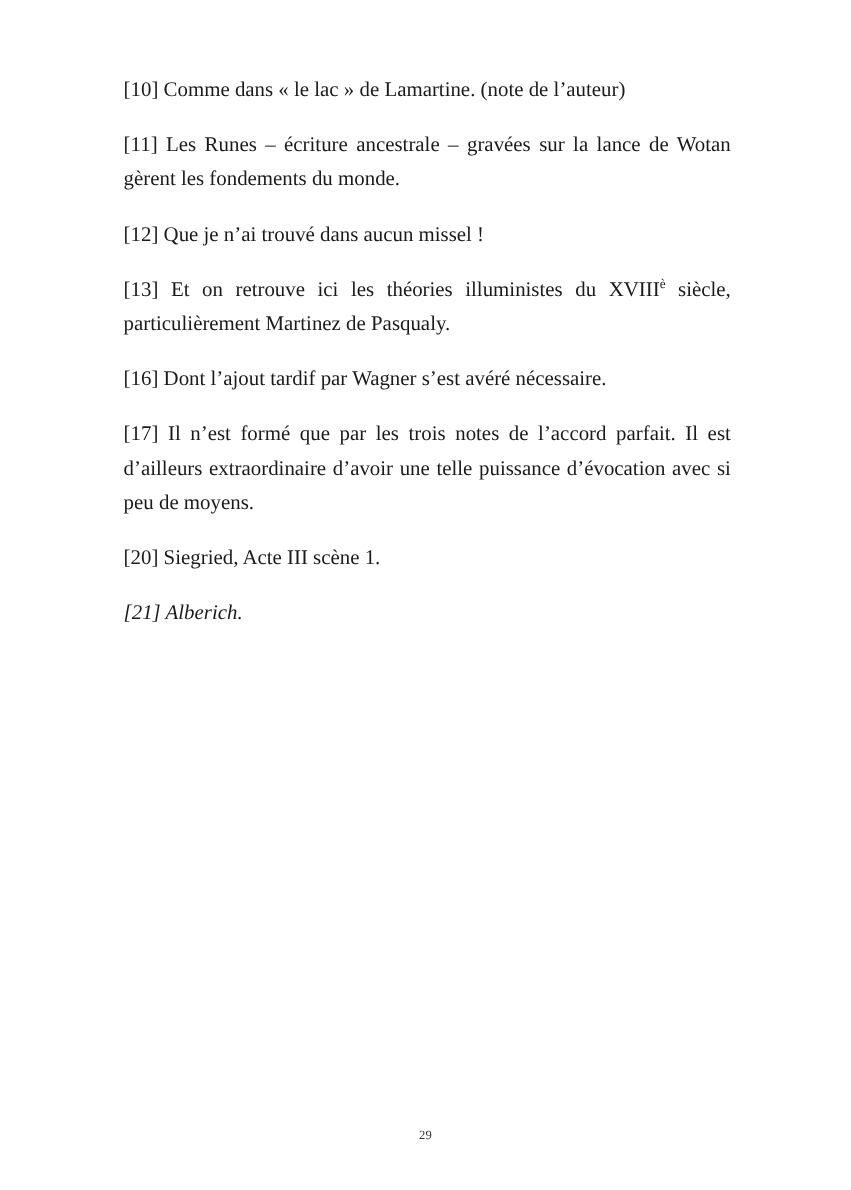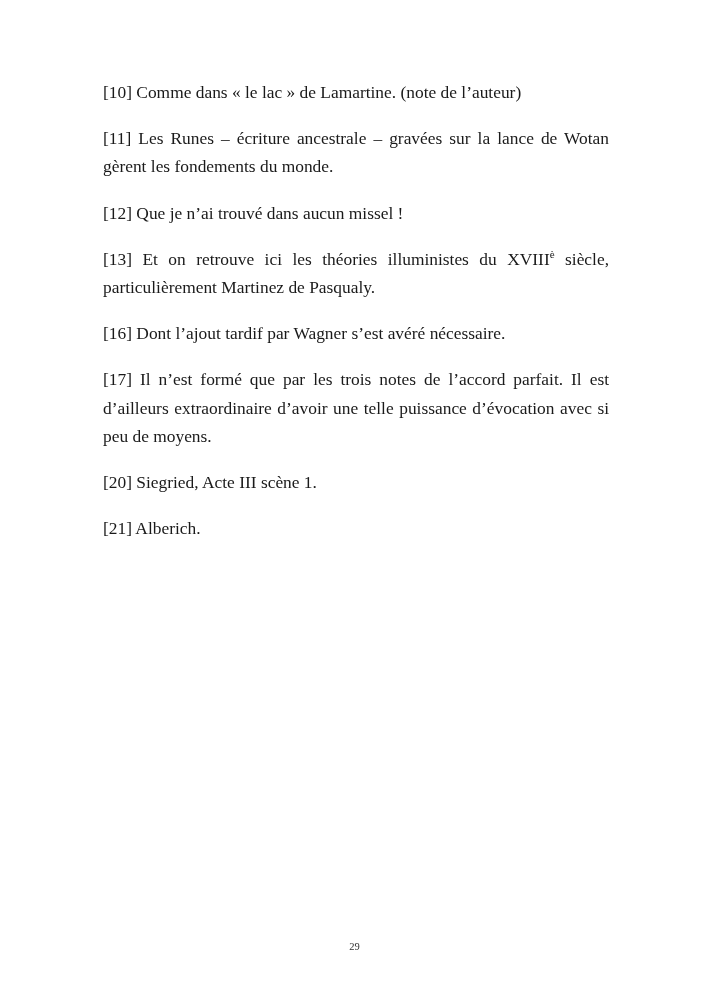--- a/index.html
+++ b/index.html
@@ -12,32 +12,33 @@
     background: #ffffff;
     font-family: "Liberation Serif", serif;
     color: #1a1a1a;
     overflow: hidden;
   }
   .page {
     position: relative;
     width: 709px;
     height: 896px;
     box-sizing: border-box;
-    padding: 78px 100px 0 103px;
+    padding: 60px 100px 0 103px;
   }
   .note {
     font-size: 17.4px;
     line-height: 1.62;
     text-align: justify;
     text-justify: inter-word;
     margin: 0 0 18px 0;
     hyphens: none;
   }
   .note:last-of-type {
     margin-bottom: 0;
+    font-style: italic;
   }
   .note .sup {
     font-size: 11px;
     vertical-align: super;
     line-height: 0;
   }
   .folio {
     position: absolute;
     left: 0;
     right: 0;

